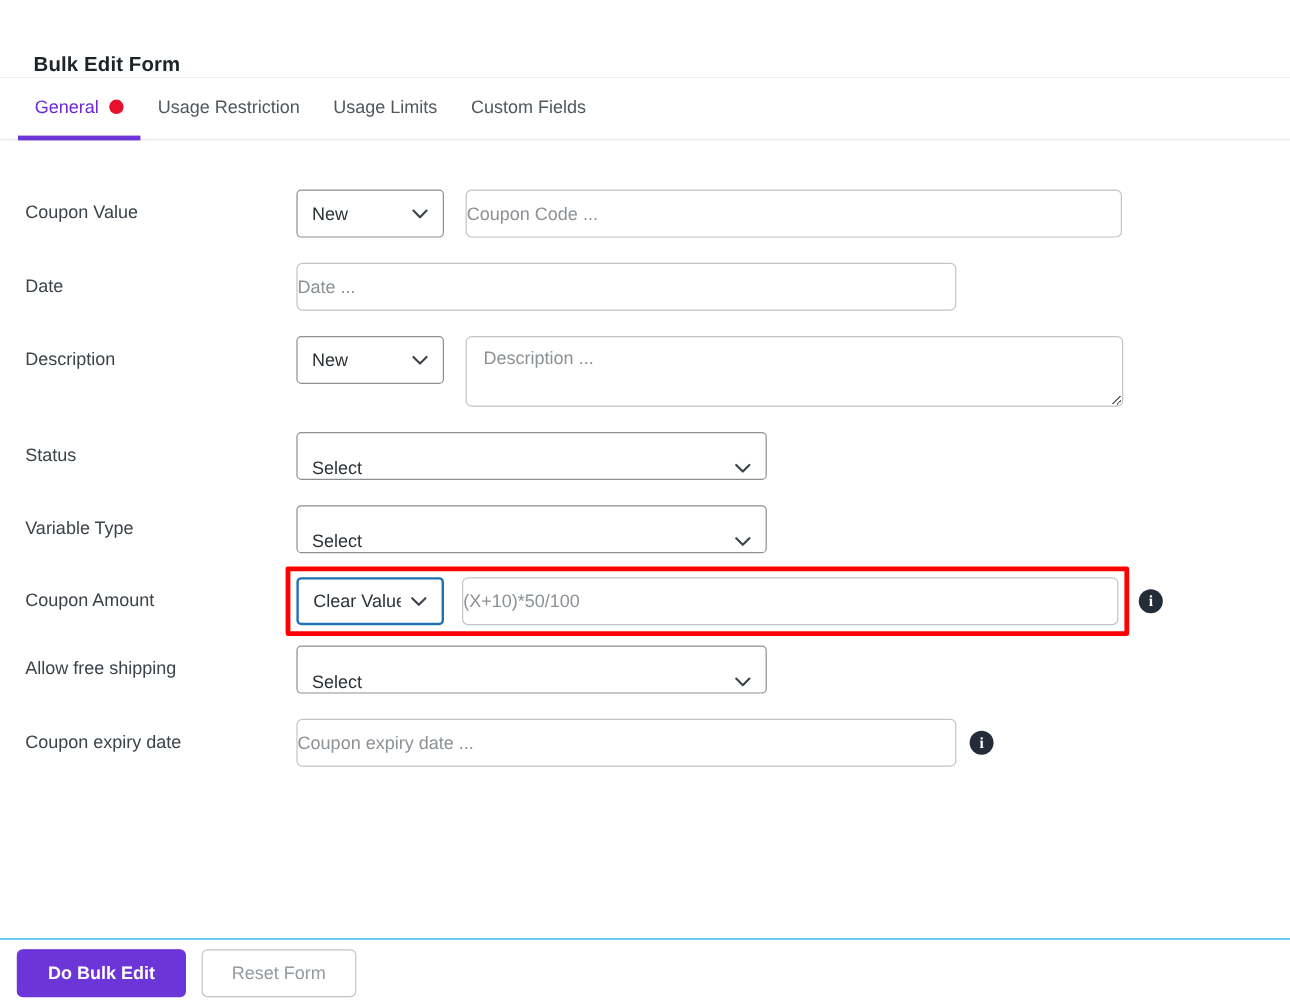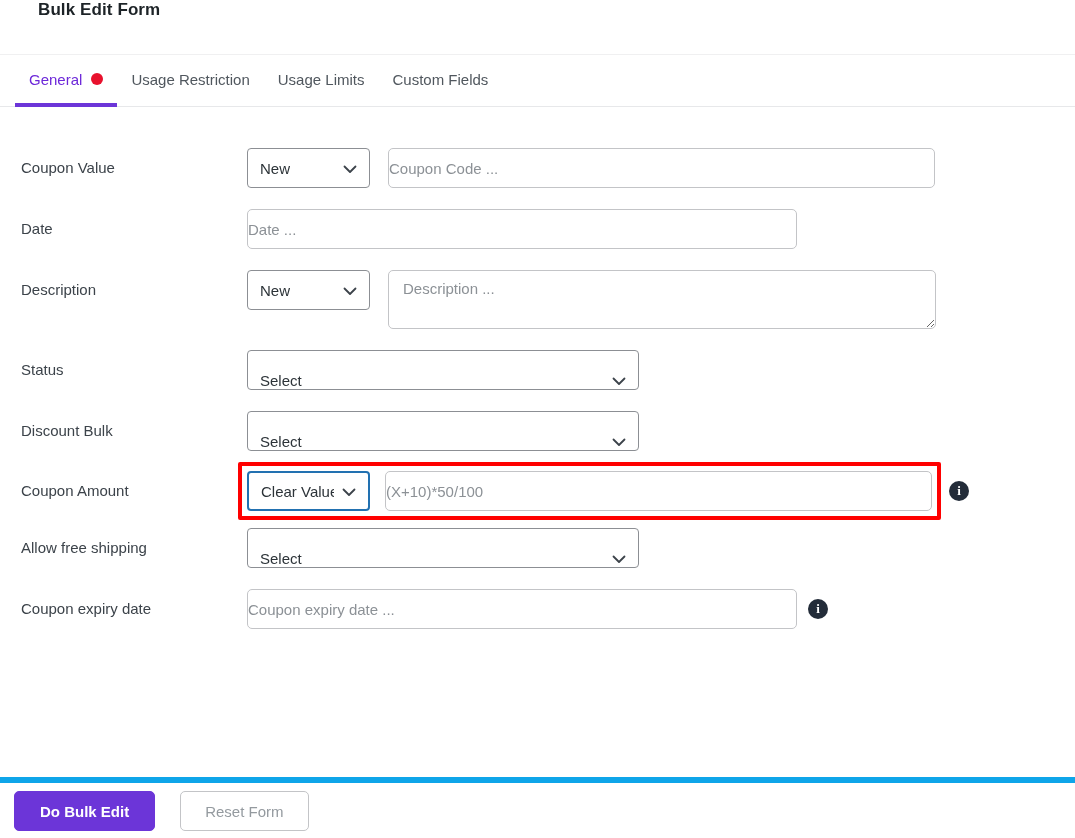--- a/index.html
+++ b/index.html
@@ -1,21 +1,21 @@
 <!DOCTYPE html>
 <html><head>
 <meta charset="utf-8">
 <style>
   * { margin:0; padding:0; box-sizing:border-box; }
   html,body { background:#fff; }
   body { font-family:"Liberation Sans", sans-serif; color:#2c3338; }
   .app { width:1075px; height:838px; background:#fff; display:flex; flex-direction:column; overflow:hidden; }
 
   
-  .header { height:55px; border-bottom:1px solid #f0f0f1; display:flex; align-items:flex-start; padding-left:38px; flex-shrink:0; }
+  .header { height:65px; border-bottom:1px solid #f0f0f1; display:flex; align-items:flex-end; padding-left:28px; flex-shrink:0; }
   .header h1 { font-size:17px; font-weight:700; color:#1d2327; letter-spacing:.1px; }
 
   
   .tabbar { height:52px; border-bottom:1px solid #e7e8ea; display:flex; align-items:stretch; padding-left:15px; flex-shrink:0; }
   .tab { display:flex; align-items:center; gap:9px; padding:0 14px; font-size:15px; color:#50575e; cursor:pointer; border-bottom:4px solid transparent; margin-bottom:-1px; }
   .tab.active { color:#6d28d9; font-weight:400; border-bottom-color:#6c35d8;text-align:center; }
   .dot { width:12px; height:12px; border-radius:50%; background:#e8112d; display:inline-block; }
 
   
   .form-area { flex:1; padding:41px 0 0 21px; }
@@ -38,21 +38,21 @@
 
   
   .row-amount { margin-bottom:8px; }
   .highlight-box { border:4px solid #ff0000; border-radius:2px; padding:5px; margin-left:-9px; display:flex; align-items:center; gap:15px; }
   .sel-focus { border:2px solid #2271b1; border-radius:4px; }
   .amount-input::placeholder { color:#a7acb1; }
 
   .info-icon { width:20px; height:20px; border-radius:50%; background:#232c39; color:#fff; font-size:13px; font-weight:700; font-family:"Liberation Serif", serif; display:flex; align-items:center; justify-content:center; margin-left:8px; align-self:center; cursor:pointer; flex-shrink:0; }
 
   
-  .footer { border-top:6px solid #0ea5e9; padding:8px 0 7px 14px; display:flex; gap:25px; flex-shrink:0; }
+  .footer { border-top:1px solid #0ea5e9; padding:8px 0 7px 14px; display:flex; gap:13px; flex-shrink:0; }
   .btn { height:40px; border-radius:5px; font-size:15px; font-weight:600; font-family:"Liberation Sans", sans-serif; cursor:pointer; display:flex; align-items:center; justify-content:center; }
   .btn-primary { background:#6c35d8; color:#fff; border:1px solid #6c35d8; padding:0 25px; }
   .btn-secondary { background:#fff; color:#949a9f; border:1px solid #c3c4c7; padding:0 24px; font-weight:400; }
 </style>
 </head>
 <body>
 
 <div class="app">
 
   <div class="header">
@@ -116,21 +116,21 @@
         <div class="sel sel-md">
           <span class="sel-text">Select</span>
           <span><svg width="14" height="9" viewBox="0 0 14 9">
                 <path d="M1.5 1.5l5.5 5.5 5.5-5.5" fill="none" stroke="#3c434a" stroke-width="1.8" stroke-linecap="round" stroke-linejoin="round"></path>
               </svg></span>
         </div>
       </div>
     </div>
 
     <div class="row v-center" style="margin-bottom:11px;">
-      <div class="label">Discount Bulk</div>
+      <div class="label">Variable Type</div>
       <div class="controls">
         <div class="sel sel-md">
           <span class="sel-text">Select</span>
           <span><svg width="14" height="9" viewBox="0 0 14 9">
                 <path d="M1.5 1.5l5.5 5.5 5.5-5.5" fill="none" stroke="#3c434a" stroke-width="1.8" stroke-linecap="round" stroke-linejoin="round"></path>
               </svg></span>
         </div>
       </div>
     </div>
 

